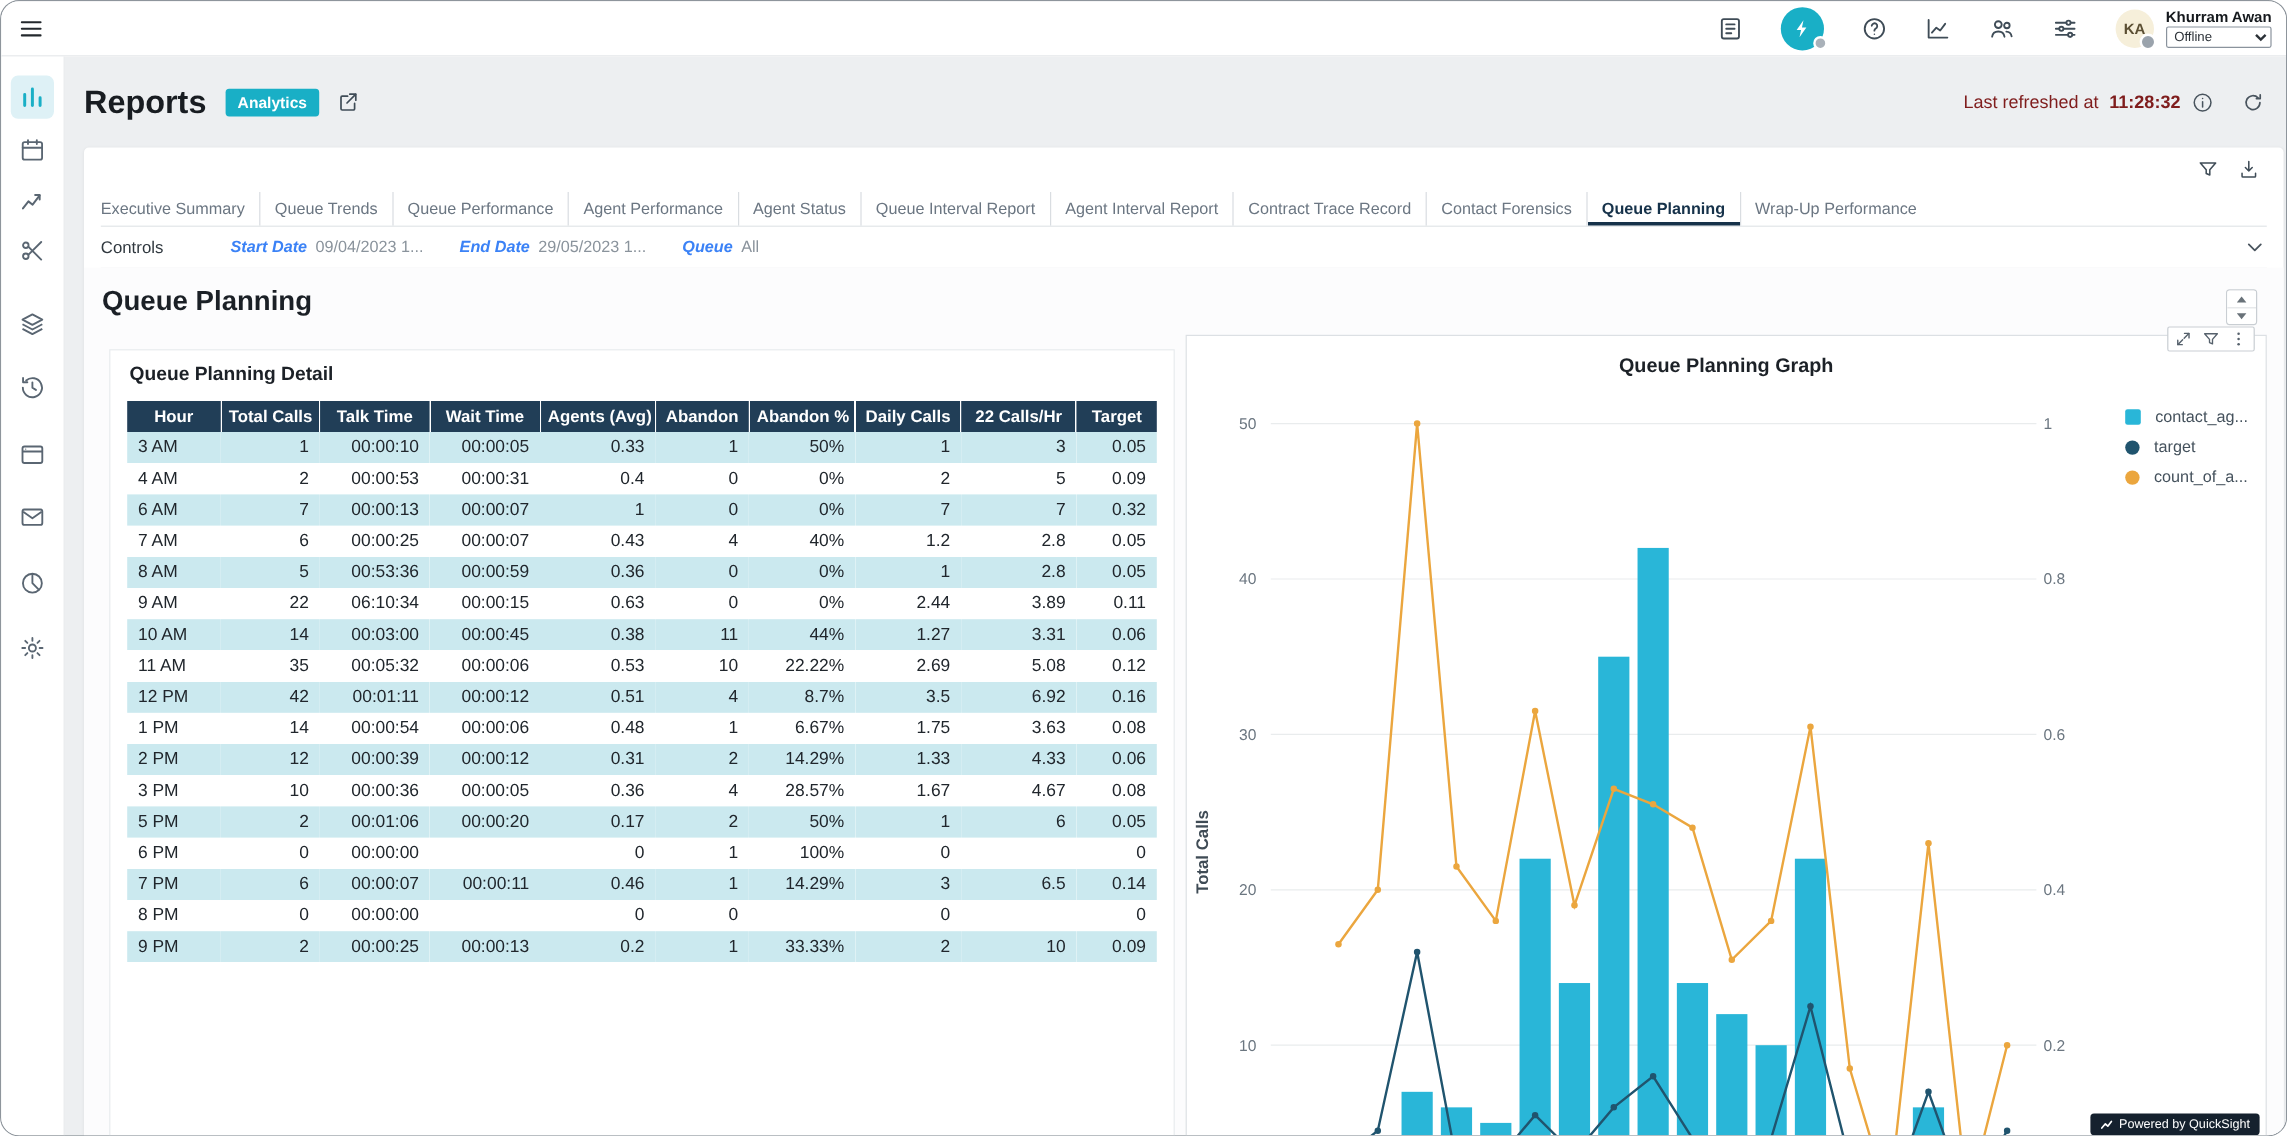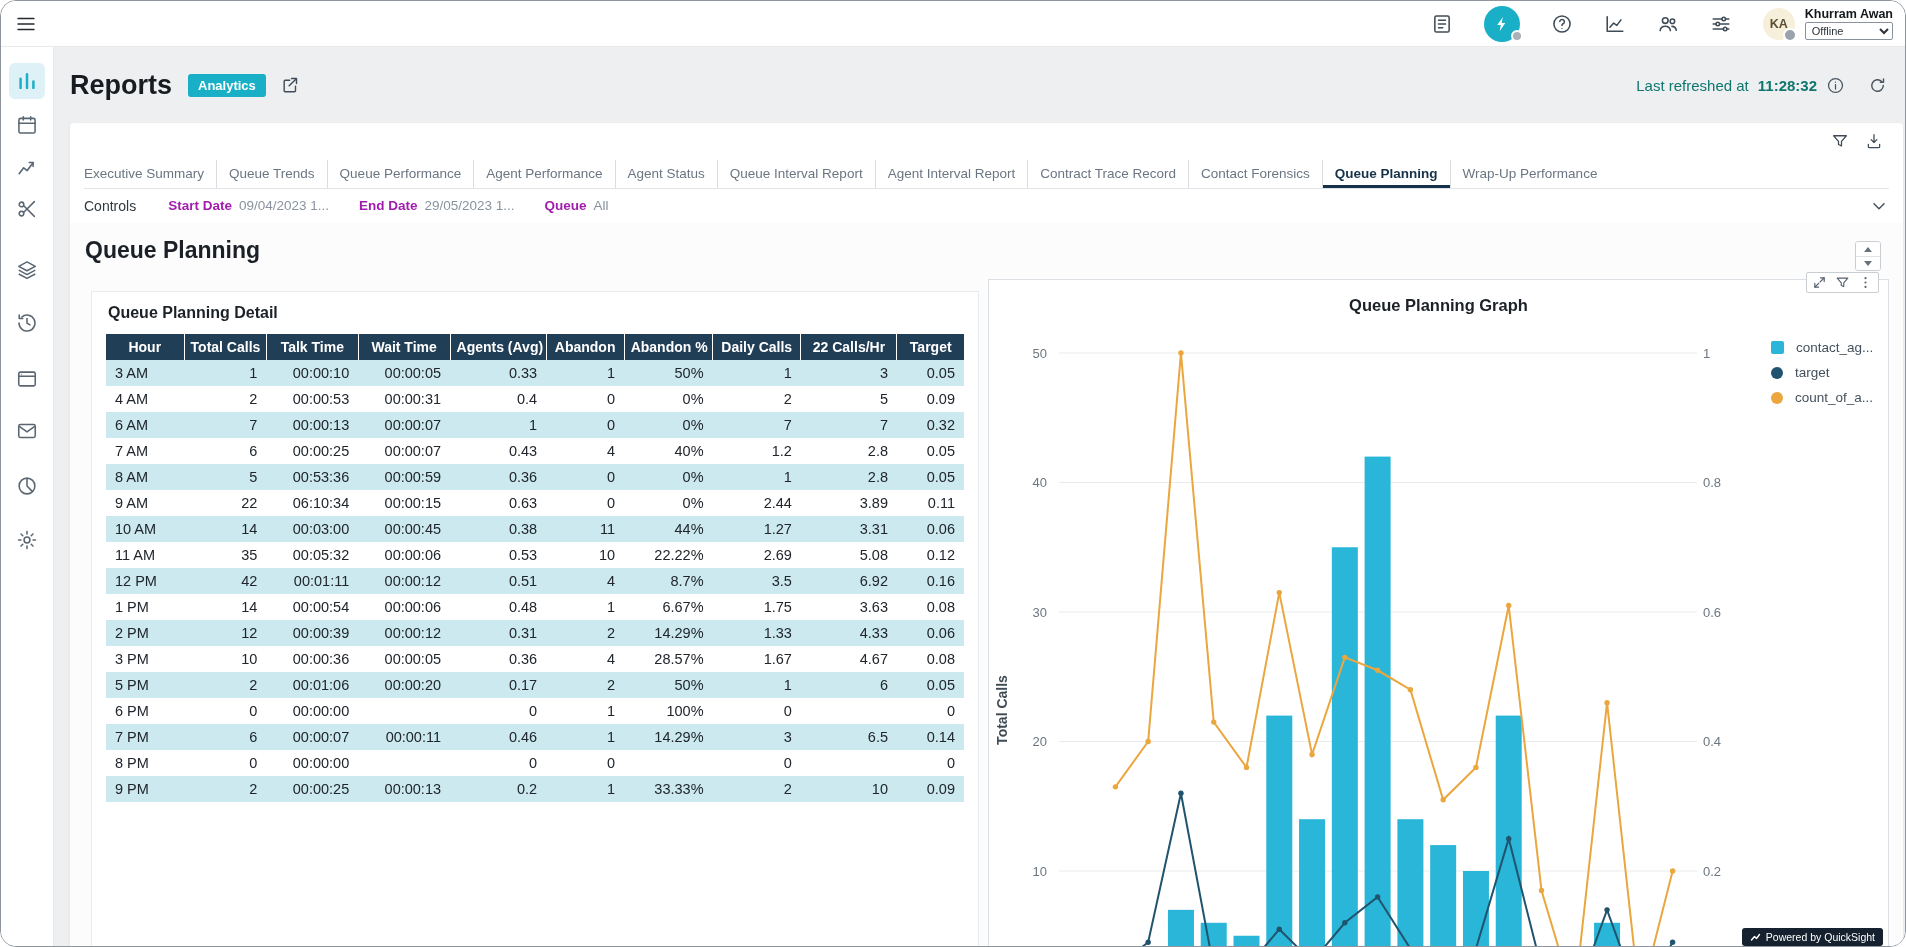--- a/index.html
+++ b/index.html
@@ -30,39 +30,39 @@
   .side-btn svg{width:22px;height:22px;}
   .side-btn.active{background:#def1f6;color:var(--accent);}
 
   
   .main{position:absolute;top:46px;left:52px;right:0;bottom:0;background:#edeff1;overflow:hidden;}
   .page-header{height:76px;display:flex;align-items:center;padding:0 18px 0 17px;}
   .page-title{font-size:27px;font-weight:700;color:#181c21;margin:0;}
   .badge{margin-left:16px;background:var(--accent);color:#fff;font-size:13px;font-weight:700;padding:4px 10px;border-radius:3px;}
   .ext-btn{margin-left:14px;color:#3f4c57;width:20px;height:20px;background:none;border:none;padding:0;cursor:pointer;}
   .ext-btn svg{width:20px;height:20px;}
-  .refresh-area{margin-left:auto;display:flex;align-items:center;gap:9px;color:#0f766e;font-size:15px;}
+  .refresh-area{margin-left:auto;display:flex;align-items:center;gap:9px;color:#7f1d1d;font-size:15px;}
   .time{font-weight:700;}
   .sm-icon-btn{background:none;border:none;padding:0;width:19px;height:19px;color:#49545e;cursor:pointer;}
   .sm-icon-btn svg{width:19px;height:19px;}
   .refresh-btn{margin-left:14px;}
 
   
   .card{position:absolute;left:17px;top:76px;width:1833px;height:1000px;background:#fff;border-radius:4px;box-shadow:0 1px 3px rgba(0,0,0,.07);}
   .card-tools{position:absolute;top:9px;right:20px;display:flex;gap:16px;color:#3f4c57;z-index:2;}
   .card-tools button{background:none;border:none;padding:0;width:18px;height:18px;color:#3f4c57;cursor:pointer;}
   .card-tools svg{width:18px;height:18px;}
   .tabs{position:absolute;top:37px;left:14px;right:14px;height:28px;display:flex;border-bottom:1px solid #e2e5e8;}
   .tab{font-size:13.5px;color:#6b7682;padding:0 12px;line-height:27px;white-space:nowrap;border-left:1px solid #d9dde1;cursor:pointer;}
   .tab:first-child{border-left:none;padding-left:0;}
   .tab.active{color:#16324a;font-weight:700;box-shadow:inset 0 -3px 0 #16324a;}
-  .controls{position:absolute;top:65px;left:14px;right:14px;height:35px;display:flex;align-items:center;border-bottom:1px solid #edf0f2;font-size:13.5px;}
+  .controls{position:absolute;top:65px;left:14px;right:14px;height:35px;display:flex;align-items:center;border-bottom:1px solid #edf0f2;font-size:13.5px;gap:24px;}
   .controls-label{color:#30383f;font-size:14px;margin-right:32px;}
   .c-field{display:flex;align-items:center;margin-right:30px;gap:7px;cursor:pointer;}
-  .c-label{font-weight:700;color:#a21caf;}
+  .c-label{font-weight:700;color:#3b82f6;font-style:italic;}
   .c-value{color:#8a939c;}
   .controls-chevron{margin-left:auto;width:20px;height:20px;color:#49545e;background:none;border:none;padding:0;cursor:pointer;}
   .controls-chevron svg{width:20px;height:20px;}
 
   .content{position:absolute;top:100px;left:0;right:0;height:900px;background:#fcfcfd;}
   .section-title{position:absolute;left:15px;top:14px;font-size:23px;font-weight:700;color:#1b2026;margin:0;}
   .spinner{position:absolute;right:22px;top:18px;width:24px;border:1px solid #c9ced3;border-radius:3px;background:#fff;overflow:hidden;}
   .spin-btn{width:100%;height:14px;display:flex;align-items:center;justify-content:center;background:#fff;border:none;padding:0;cursor:pointer;}
   .spin-btn + .spin-btn{border-top:1px solid #e1e4e7;}
   .tri-up{width:0;height:0;border-left:4px solid transparent;border-right:4px solid transparent;border-bottom:5px solid #697279;}

